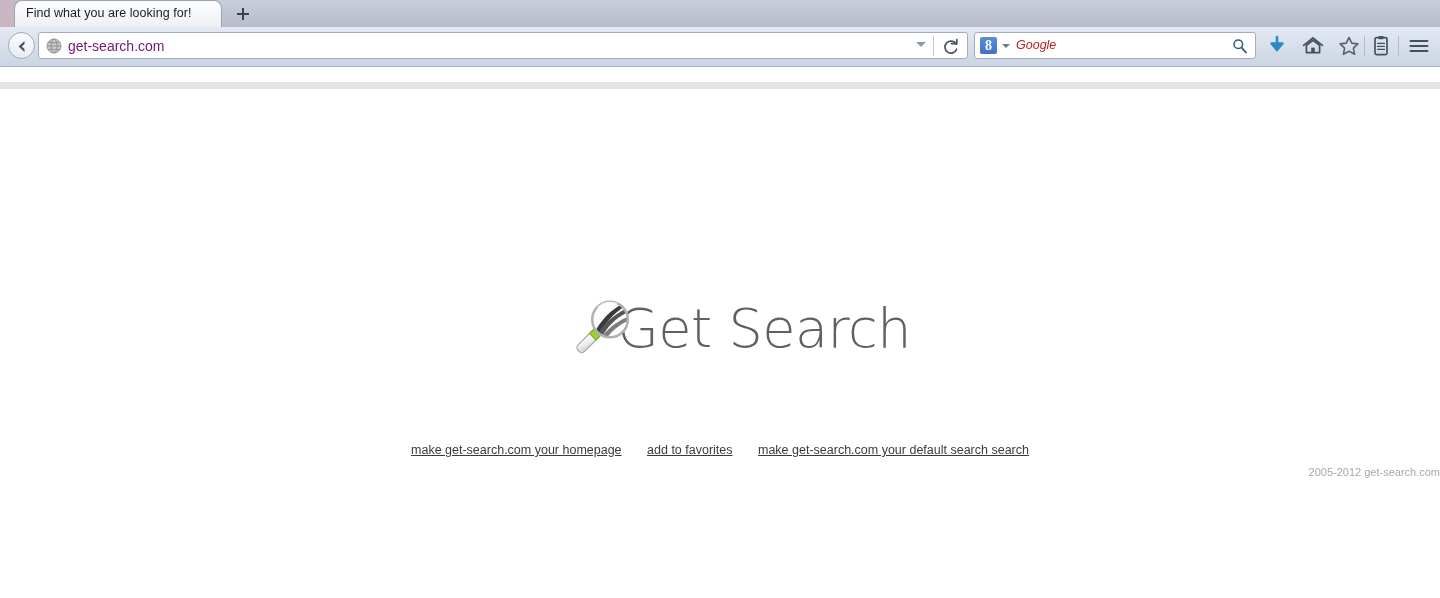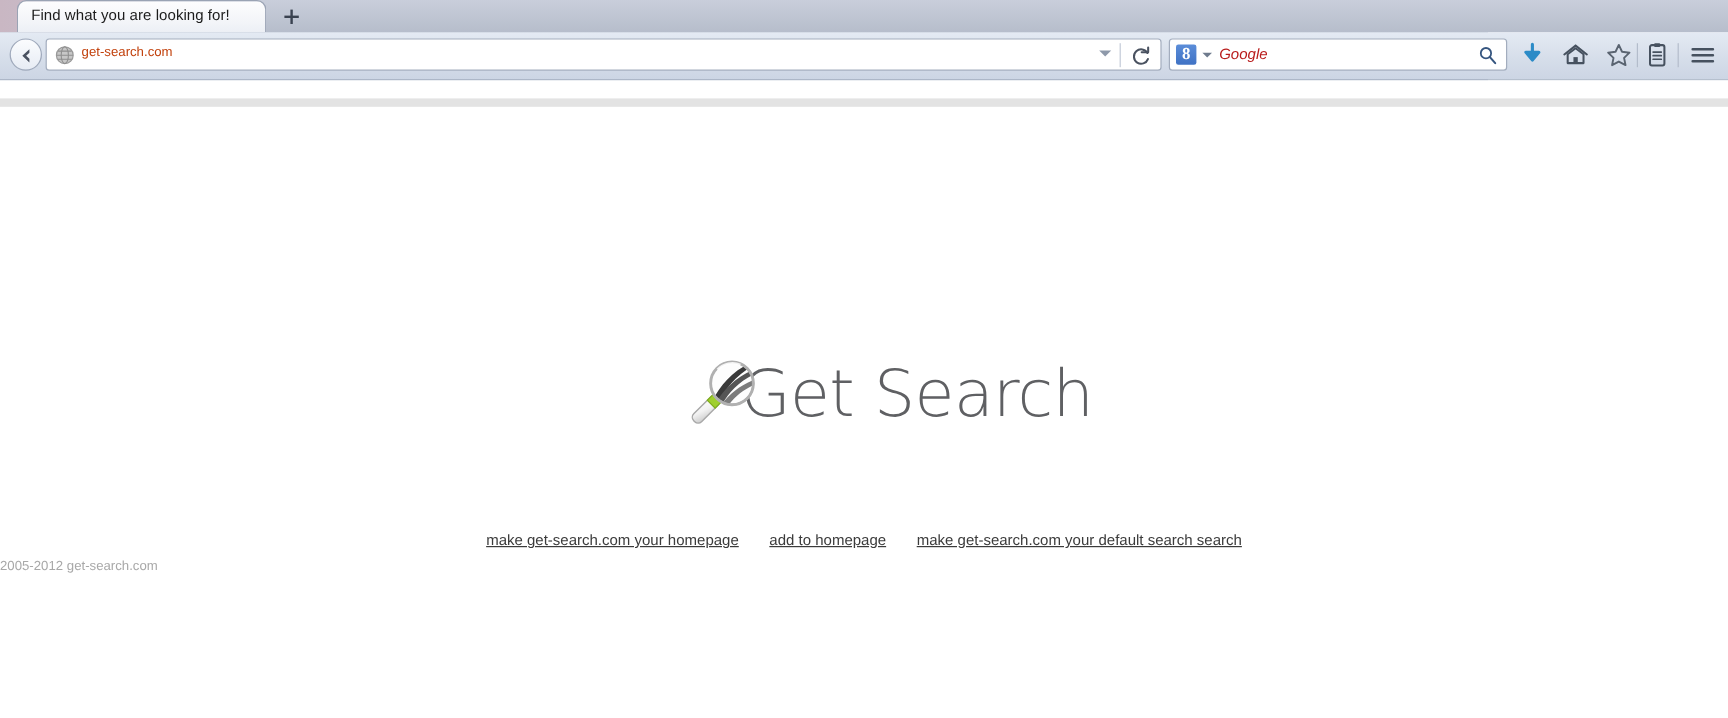--- a/index.html
+++ b/index.html
@@ -126,22 +126,22 @@
     position: absolute;
     left: 7px;
     top: 5px;
     width: 16px;
     height: 16px;
   }
   .url-text {
     position: absolute;
     left: 29px;
     top: 5px;
-    font-size: 11px;
-    color: #c2410c;
+    font-size: 14px;
+    color: #701a75;
     white-space: nowrap;
   }
   .url-dropdown {
     position: absolute;
     right: 41px;
     top: 9px;
     width: 0; height: 0;
     border-left: 5px solid transparent;
     border-right: 5px solid transparent;
     border-top: 5px solid #8e99aa;
@@ -348,21 +348,21 @@
   .footer-links a {
     color: #3b3b3b;
     text-decoration: underline;
     margin: 0 11px;
   }
   .copyright {
     position: absolute;
     left: 0;
     top: 399px;
     width: 1440px;
-    text-align: left;
+    text-align: right;
     font-size: 11px;
     color: #a8a8a8;
   }
 </style>
 </head>
 <body>
 
 <div class="browser-chrome">
 
   <div class="tab-strip">
@@ -477,19 +477,19 @@
         <circle cx="45" cy="25.5" r="17.8" fill="none" stroke="#b0b0b0" stroke-width="2.4"></circle>
         <path d="M33 14 A17 17 0 0 1 52 10" fill="none" stroke="#ffffff" stroke-width="2" opacity="0.85"></path>
       </svg>
       <span class="logo-text">Get Search</span>
     </div>
   </div>
 
 
   <div class="footer-links">
     <a href="#">make get-search.com your homepage</a>
-    <a href="#">add to homepage</a>
+    <a href="#">add to favorites</a>
     <a href="#">make get-search.com your default search search</a>
   </div>
 
   <div class="copyright">2005-2012 get-search.com</div>
 
 </div>
 
 </body></html>

